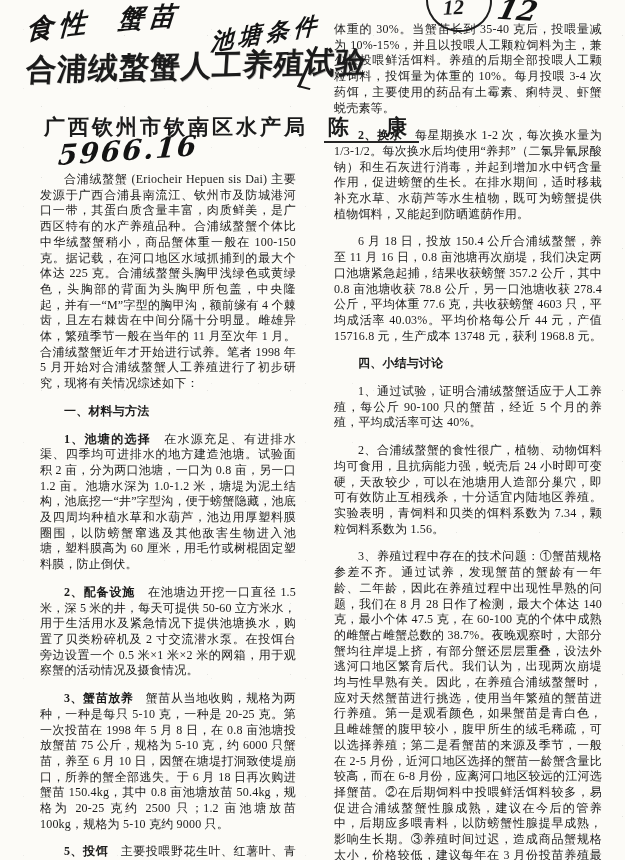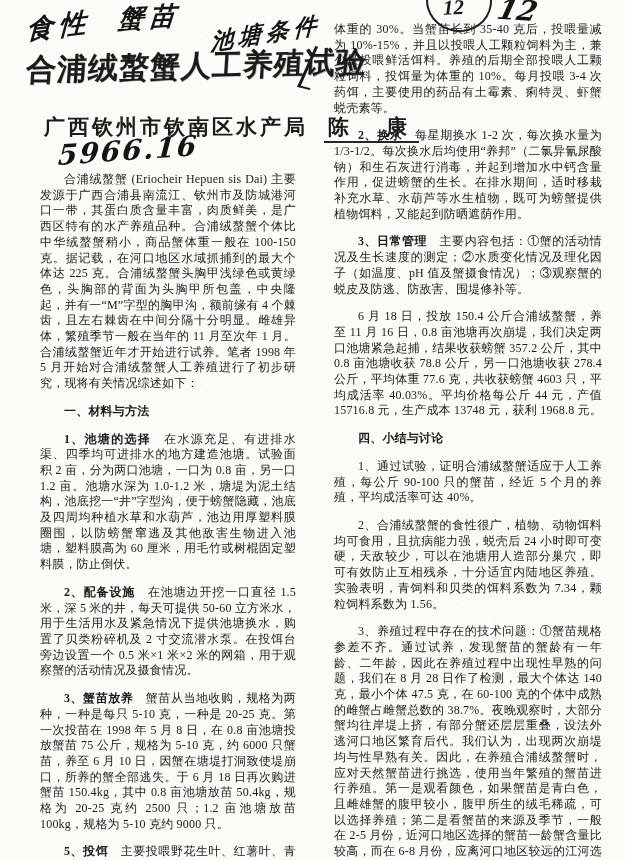--- a/index.html
+++ b/index.html
@@ -107,21 +107,20 @@
       <p class="para"><span>合浦绒螯蟹 (Eriocheir Hepuen sis Dai) 主要发源于广西合浦县南流江、钦州市及防城港河口一带，其蛋白质含量丰富，肉质鲜美，是广西区特有的水产养殖品种。合浦绒螯蟹个体比中华绒螯蟹稍小，商品蟹体重一般在 100-150 克。据记载，在河口地区水域抓捕到的最大个体达 225 克。合浦绒螯蟹头胸甲浅绿色或黄绿色，头胸部的背面为头胸甲所包盖，中央隆起，并有一“M”字型的胸甲沟，额前缘有 4 个棘齿，且左右棘齿在中间分隔十分明显。雌雄异体，繁殖季节一般在当年的 11 月至次年 1 月。合浦绒螯蟹近年才开始进行试养。笔者 1998 年 5 月开始对合浦绒螯蟹人工养殖进行了初步研究，现将有关情况综述如下：</span></p>
       <p class="heading"><span>一、材料与方法</span></p>
       <p class="para"><span class="lead">1、池塘的选择</span><span>　在水源充足、有进排水渠、四季均可进排水的地方建造池塘。试验面积 2 亩，分为两口池塘，一口为 0.8 亩，另一口 1.2 亩。池塘水深为 1.0-1.2 米，塘堤为泥土结构，池底挖一“井”字型沟，便于螃蟹隐藏，池底及四周均种植水草和水葫芦，池边用厚塑料膜圈围，以防螃蟹窜逃及其他敌害生物进入池塘，塑料膜高为 60 厘米，用毛竹或树棍固定塑料膜，防止倒伏。</span></p>
       <p class="para"><span class="lead">2、配备设施</span><span>　在池塘边开挖一口直径 1.5 米，深 5 米的井，每天可提供 50-60 立方米水，用于生活用水及紧急情况下提供池塘换水，购置了贝类粉碎机及 2 寸交流潜水泵。在投饵台旁边设置一个 0.5 米×1 米×2 米的网箱，用于观察蟹的活动情况及摄食情况。</span></p>
       <p class="para"><span class="lead">3、蟹苗放养</span><span>　蟹苗从当地收购，规格为两种，一种是每只 5-10 克，一种是 20-25 克。第一次投苗在 1998 年 5 月 8 日，在 0.8 亩池塘投放蟹苗 75 公斤，规格为 5-10 克，约 6000 只蟹苗，养至 6 月 10 日，因蟹在塘堤打洞致使堤崩口，所养的蟹全部逃失。于 6 月 18 日再次购进蟹苗 150.4kg，其中 0.8 亩池塘放苗 50.4kg，规格为 20-25 克约 2500 只；1.2 亩池塘放苗 100kg，规格为 5-10 克约 9000 只。</span></p>
       <p class="para"><span class="lead">5、投饵</span><span>　主要投喂野花生叶、红薯叶、青草、玉米、南瓜、红薯、蚬、人工颗粒饲料。在蟹苗投放的一个月内，主要投喂花生叶、红薯丝、红薯叶、小蚬等，每天投喂两次，一般早上 7-8 时投喂植物料，下午 5-6 时投喂辗碎的小蚬。在这一阶段，投饵量为蟹苗</span></p>
     </div>
   <div class="col col-right" id="col-right">
       <p class="para cont"><span>体重的 30%。当蟹苗长到 35-40 克后，投喂量减为 10%-15%，并且以投喂人工颗粒饲料为主，兼少量投喂鲜活饵料。养殖的后期全部投喂人工颗粒饲料，投饵量为体重的 10%。每月投喂 3-4 次药饵，主要使用的药品有土霉素、痢特灵、虾蟹蜕壳素等。</span></p>
       <p class="para"><span class="lead">2、换水</span><span>　每星期换水 1-2 次，每次换水量为 1/3-1/2。每次换水后均使用“养邦”（二氯异氰尿酸钠）和生石灰进行消毒，并起到增加水中钙含量作用，促进螃蟹的生长。在排水期间，适时移栽补充水草、水葫芦等水生植物，既可为螃蟹提供植物饵料，又能起到防晒遮荫作用。</span></p>
-      <p class="para"><span class="lead">3、日常管理</span><span>　主要内容包括：①蟹的活动情况及生长速度的测定；②水质变化情况及理化因子（如温度、pH 值及蟹摄食情况）；③观察蟹的蜕皮及防逃、防敌害、围堤修补等。</span></p>
       <p class="para"><span>6 月 18 日，投放 150.4 公斤合浦绒螯蟹，养至 11 月 16 日，0.8 亩池塘再次崩堤，我们决定两口池塘紧急起捕，结果收获螃蟹 357.2 公斤，其中 0.8 亩池塘收获 78.8 公斤，另一口池塘收获 278.4 公斤，平均体重 77.6 克，共收获螃蟹 4603 只，平均成活率 40.03%。平均价格每公斤 44 元，产值 15716.8 元，生产成本 13748 元，获利 1968.8 元。</span></p>
       <p class="heading"><span>四、小结与讨论</span></p>
       <p class="para"><span>1、通过试验，证明合浦绒螯蟹适应于人工养殖，每公斤 90-100 只的蟹苗，经近 5 个月的养殖，平均成活率可达 40%。</span></p>
       <p class="para"><span>2、合浦绒螯蟹的食性很广，植物、动物饵料均可食用，且抗病能力强，蜕壳后 24 小时即可变硬，天敌较少，可以在池塘用人造部分巢穴，即可有效防止互相残杀，十分适宜内陆地区养殖。实验表明，青饲料和贝类的饵料系数为 7.34，颗粒饲料系数为 1.56。</span></p>
       <p class="para"><span>3、养殖过程中存在的技术问题：①蟹苗规格参差不齐。通过试养，发现蟹苗的蟹龄有一年龄、二年龄，因此在养殖过程中出现性早熟的问题，我们在 8 月 28 日作了检测，最大个体达 140 克，最小个体 47.5 克，在 60-100 克的个体中成熟的雌蟹占雌蟹总数的 38.7%。夜晚观察时，大部分蟹均往岸堤上挤，有部分蟹还层层重叠，设法外逃河口地区繁育后代。我们认为，出现两次崩堤均与性早熟有关。因此，在养殖合浦绒螯蟹时，应对天然蟹苗进行挑选，使用当年繁殖的蟹苗进行养殖。第一是观看颜色，如果蟹苗是青白色，且雌雄蟹的腹甲较小，腹甲所生的绒毛稀疏，可以选择养殖；第二是看蟹苗的来源及季节，一般在 2-5 月份，近河口地区选择的蟹苗一龄蟹含量比较高，而在 6-8 月份，应离河口地区较远的江河选择蟹苗。②在后期饲料中投喂鲜活饵料较多，易促进合浦绒螯蟹性腺成熟，建议在今后的管养中，后期应多喂青料，以防螃蟹性腺提早成熟，影响生长期。③养殖时间过迟，造成商品蟹规格太小，价格较低，建议每年在 3 月份投苗养殖最佳，同时应选择大小均匀的蟹苗投放。</span></p>
     </div>
 
 </div>
 
 </body></html>

